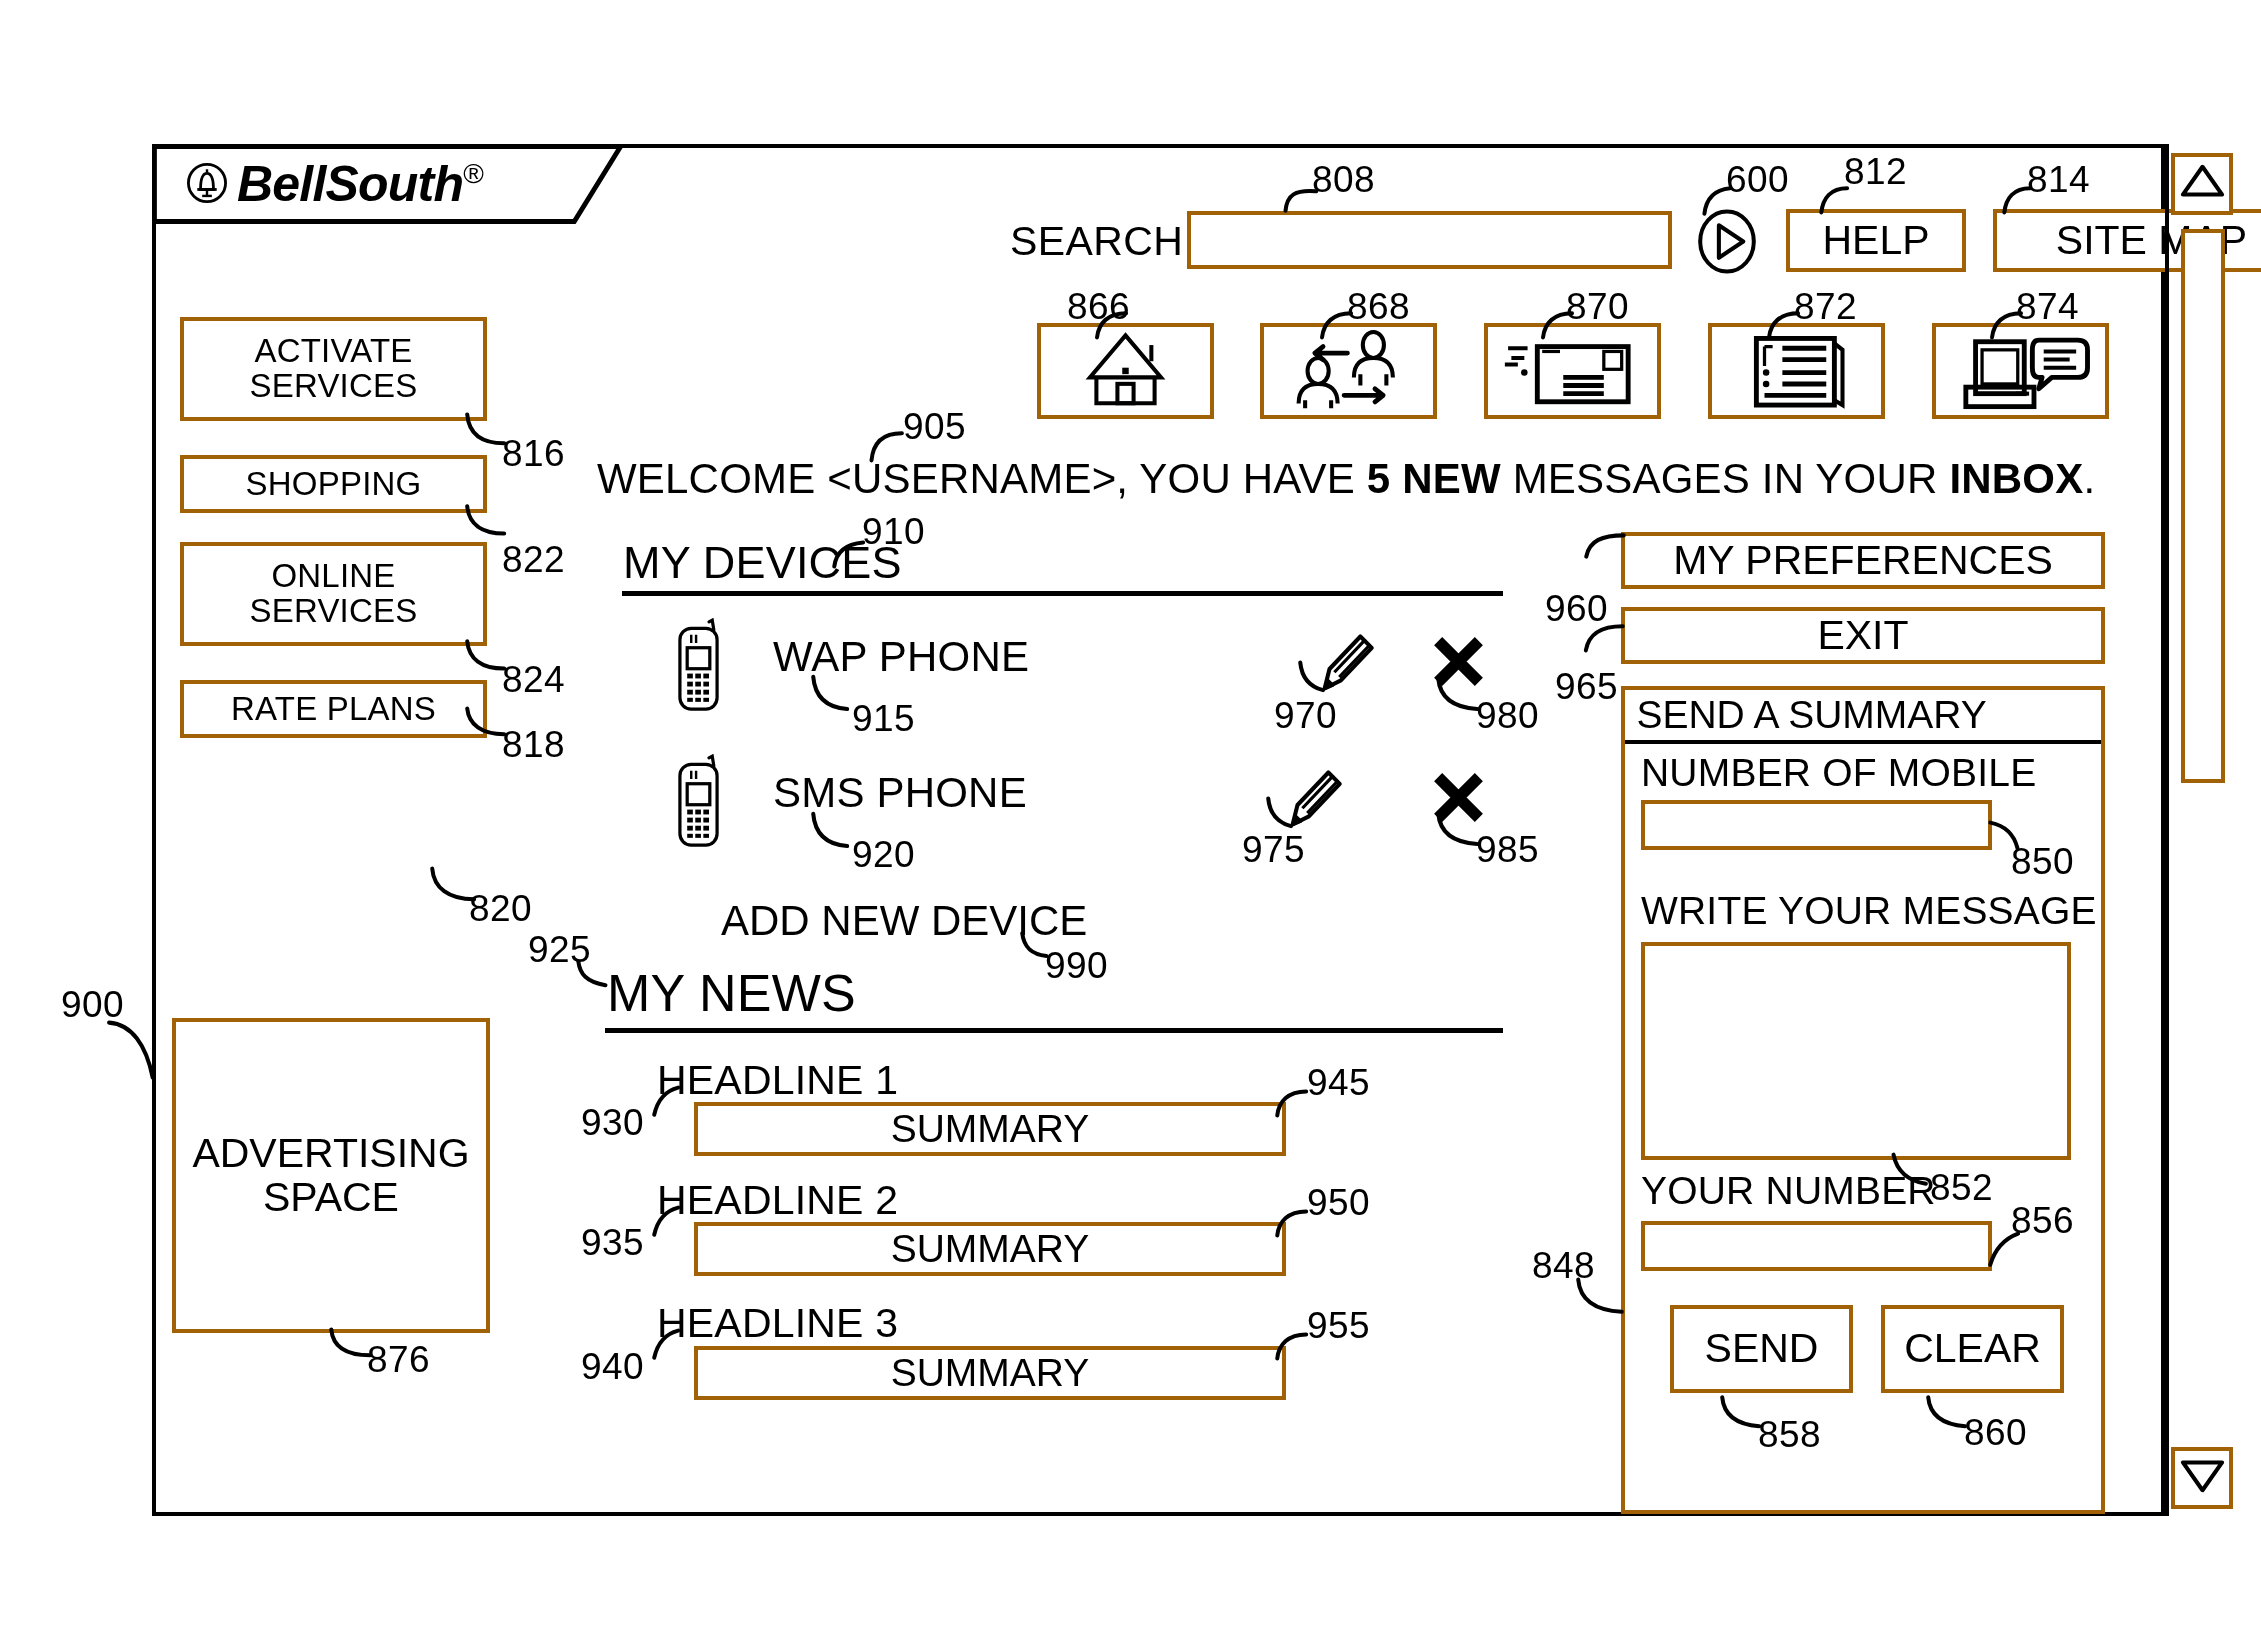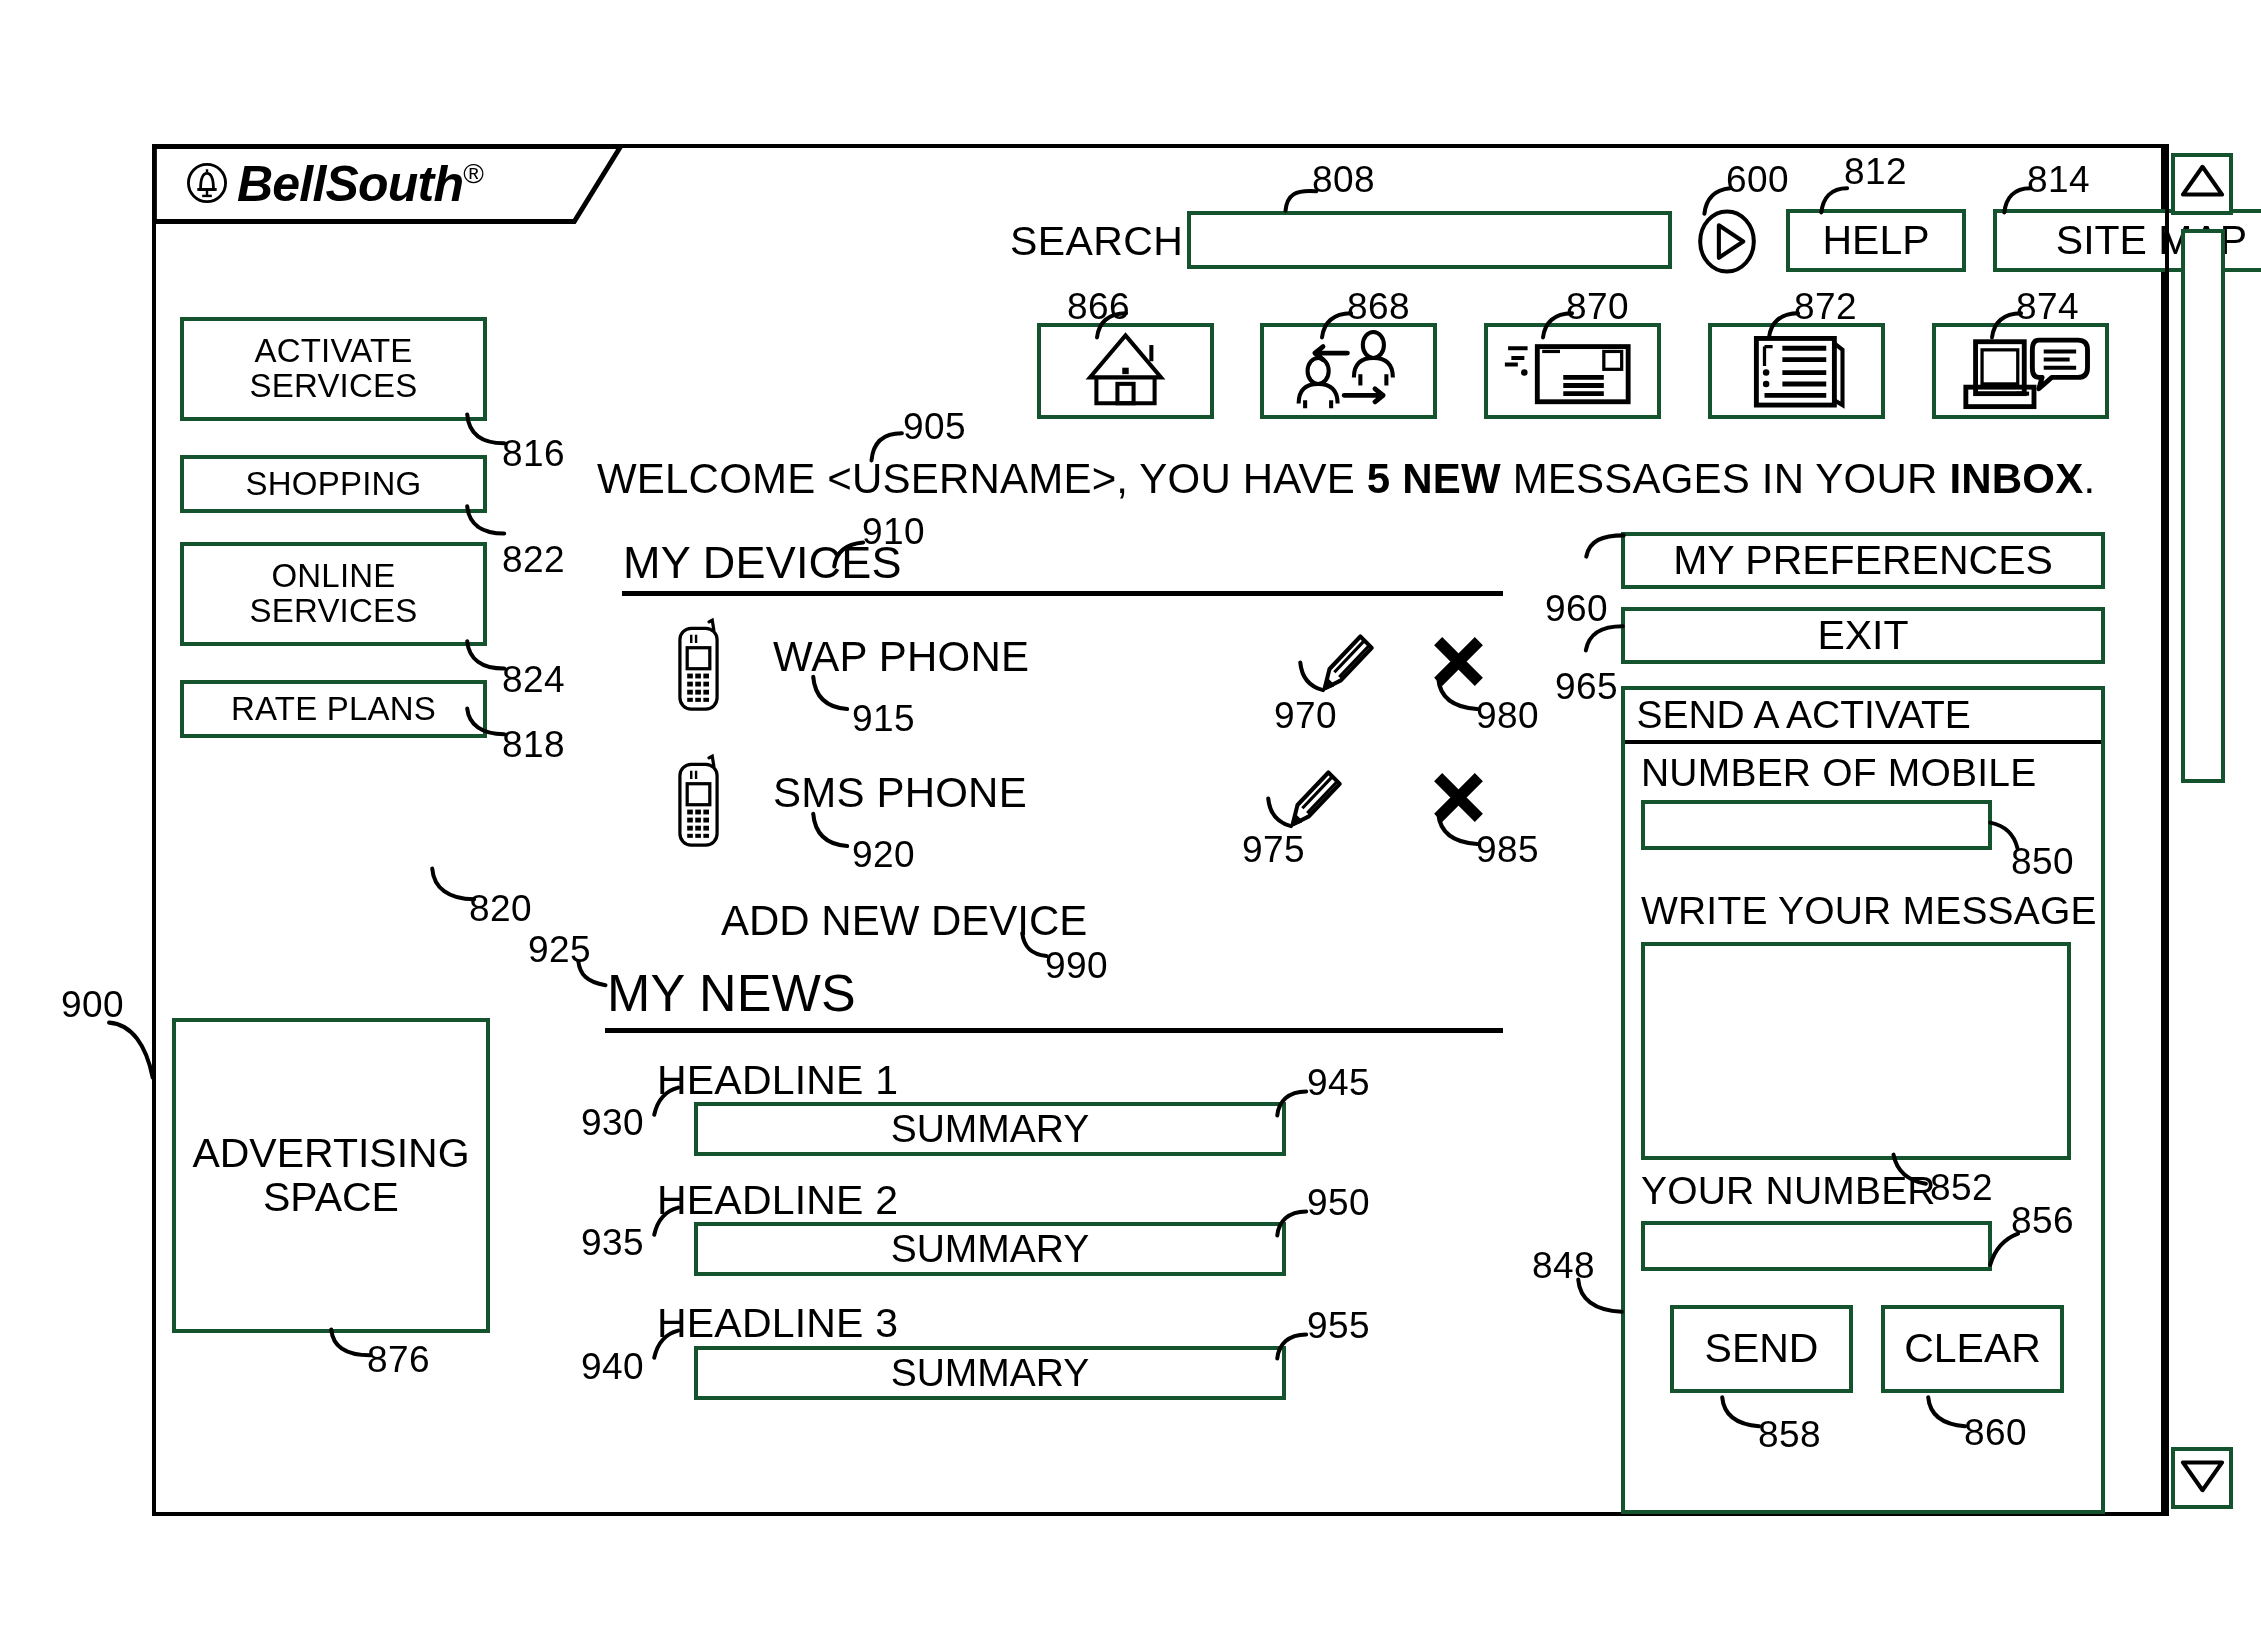--- a/index.html
+++ b/index.html
@@ -12,21 +12,21 @@
   #page{
     position:relative;
     width:2261px;
     height:1642px;
     background:#ffffff;
     overflow:hidden;
   }
   
   .abs{position:absolute;}
   .box{
-    border:4px solid #14532d;
+    border:4px solid #a16207;
     background:#fff;
     box-sizing:border-box;
   }
   .ctr{
     display:flex;
     align-items:center;
     justify-content:center;
     text-align:center;
     line-height:1.05;
   }
@@ -620,21 +620,21 @@
 
   <div class="abs box ctr" id="exit-btn">EXIT</div>
   <div class="refnum" style="left:1545px;top:588px;">960</div>
   <div class="lead" style="left:1581px;top:618px;width:45px;height:36px;">
     <svg width="45" height="36" viewBox="0 0 56 44">
         <path d="M6 40 C10 18, 26 10, 52 10"></path>
       </svg>
   </div>
 
   <div class="abs box" id="msg-panel">
-    <div id="msg-panel-header">SEND A ACTIVATE</div>
+    <div id="msg-panel-header">SEND A SUMMARY</div>
   </div>
   <div class="refnum" style="left:1555px;top:666px;">965</div>
   <div class="refnum" style="left:1532px;top:1245px;">848</div>
   <div class="lead" style="left:1575px;top:1276px;width:50px;height:41px;">
     <svg width="50" height="41" viewBox="0 0 62 50">
         <path d="M4 4 C6 28, 24 42, 58 44"></path>
       </svg>
   </div>
 
   <div class="abs field-label" style="left:1641px;top:751px;">NUMBER OF MOBILE</div>

